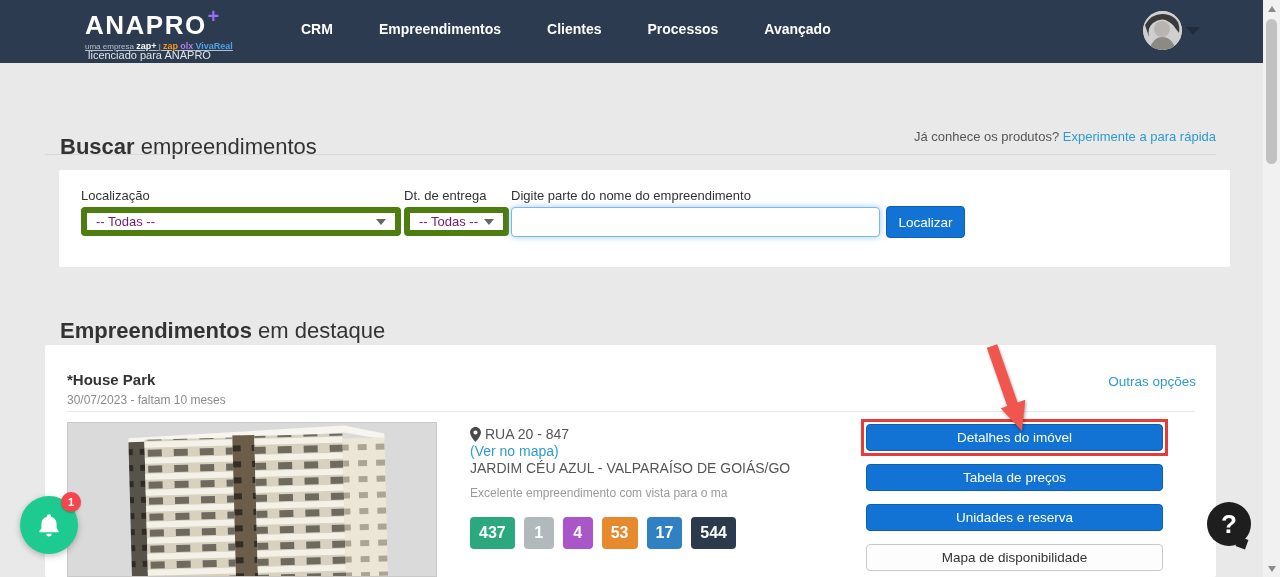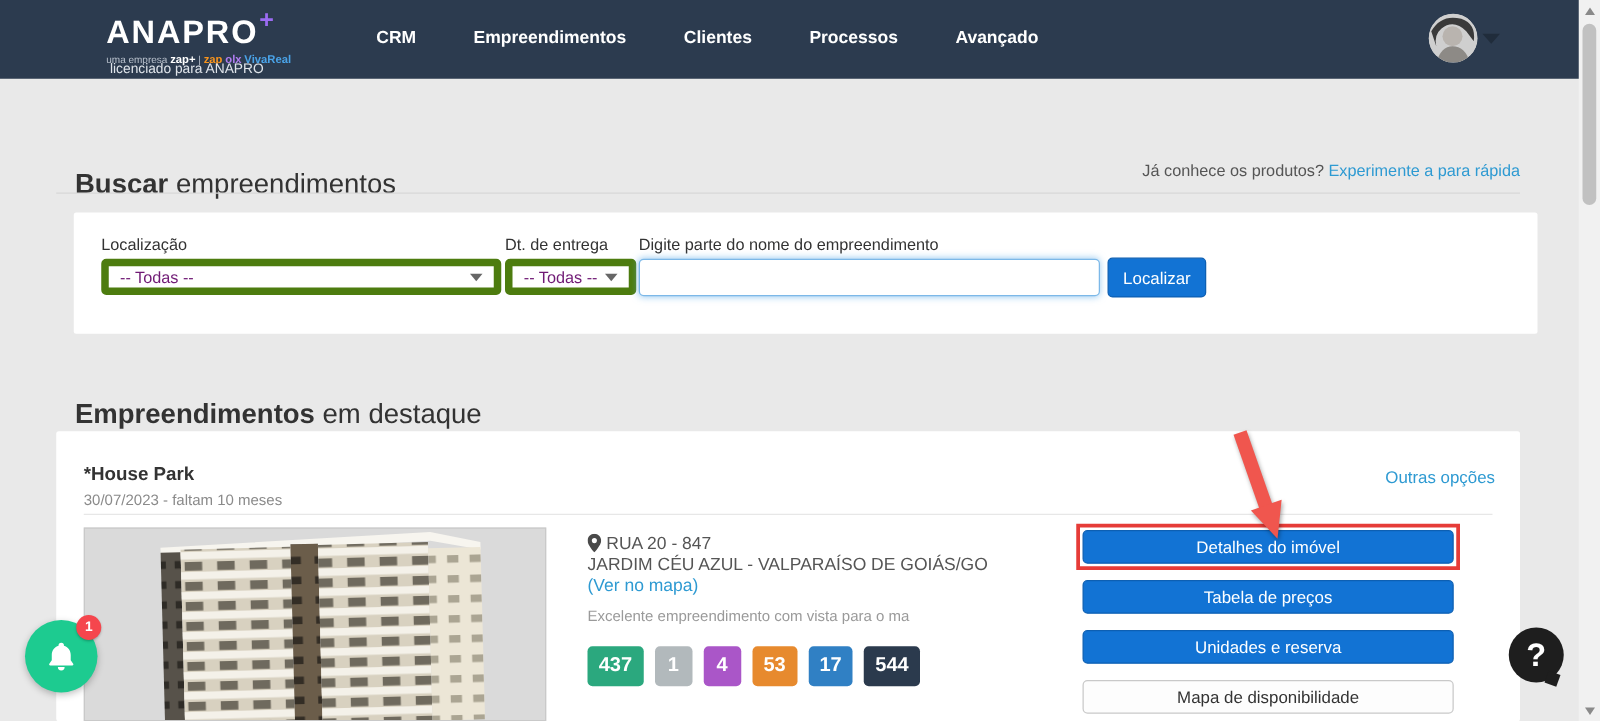--- a/index.html
+++ b/index.html
@@ -5,21 +5,21 @@
   * { margin:0; padding:0; box-sizing:border-box; }
   html,body { width:1280px; height:577px; }
   body { font-family:"Liberation Sans", sans-serif; background:#e9e9e9; overflow:hidden; position:relative; }
   #app { position:relative; width:1280px; height:577px; background:#e9e9e9; overflow:hidden; }
 
   
   .header { position:absolute; left:0; top:0; width:1280px; height:63px; background:#2c3b4f; z-index:5; }
   .logo-block { position:absolute; left:85px; top:12px; width:200px; }
   .brand { color:#fff; font-size:26px; font-weight:bold; letter-spacing:1.5px; line-height:1; position:relative; display:inline-block; }
   .brand-plus { color:#9b6bf2; font-weight:900; font-size:20px; position:absolute; right:-14px; top:-6px; }
-  .tagline { margin-top:3px; font-size:8px; color:#b8c0cc; white-space:nowrap; }
+  .tagline { margin-top:3px; font-size:8px; color:#b8c0cc; white-space:nowrap;text-decoration:underline; }
   .tagline b { color:#fff; font-size:9px; }
   .tag-zap { color:#f7941d; font-weight:bold; font-size:9px; }
   .tag-olx { color:#b07df0; font-weight:bold; font-size:9px; }
   .tag-viva { color:#4aa3e8; font-weight:bold; font-size:9px; }
   .licensed { position:absolute; left:88px; top:49px; font-size:11px; color:#dfe4ea; }
   .nav { position:absolute; left:277px; top:21px; display:flex; gap:46px;margin-left:24px; }
   .nav-item { color:#fff; font-size:14px; font-weight:600; cursor:pointer; white-space:nowrap; }
   .avatar-wrap { position:absolute; left:1143px; top:11px; display:flex; align-items:center; cursor:pointer; }
   .avatar { width:39px; height:39px; border-radius:50%; overflow:hidden; background:#cfcfcf; }
   .avatar-chevron { margin-left:4px; width:0; height:0; border-left:7px solid transparent; border-right:7px solid transparent; border-top:8px solid #202c3b; }
@@ -192,22 +192,22 @@
       </svg>
     </div>
 
     <div class="addr-block">
       <div class="addr-line1">
         <svg width="11" height="15" viewBox="0 0 16 22">
           <path d="M8 0C3.6 0 0 3.6 0 8c0 5.6 8 14 8 14s8-8.4 8-14C16 3.6 12.4 0 8 0zm0 11a3 3 0 1 1 0-6 3 3 0 0 1 0 6z" fill="#4a4a4a"></path>
         </svg>
         <span>RUA 20 - 847</span>
       </div>
+      <div><a class="map-link">(Ver no mapa)</a></div>
       <div>JARDIM CÉU AZUL - VALPARAÍSO DE GOIÁS/GO</div>
-      <div><a class="map-link">(Ver no mapa)</a></div>
     </div>
 
     <div class="prop-desc">Excelente empreendimento com vista para o ma</div>
 
     <div class="badge-row">
       <div class="badge" style="background: rgb(43, 168, 126);">437</div>
       <div class="badge" style="background: rgb(178, 185, 188);">1</div>
       <div class="badge" style="background: rgb(170, 86, 200);">4</div>
       <div class="badge" style="background: rgb(231, 138, 46);">53</div>
       <div class="badge" style="background: rgb(48, 128, 196);">17</div>

